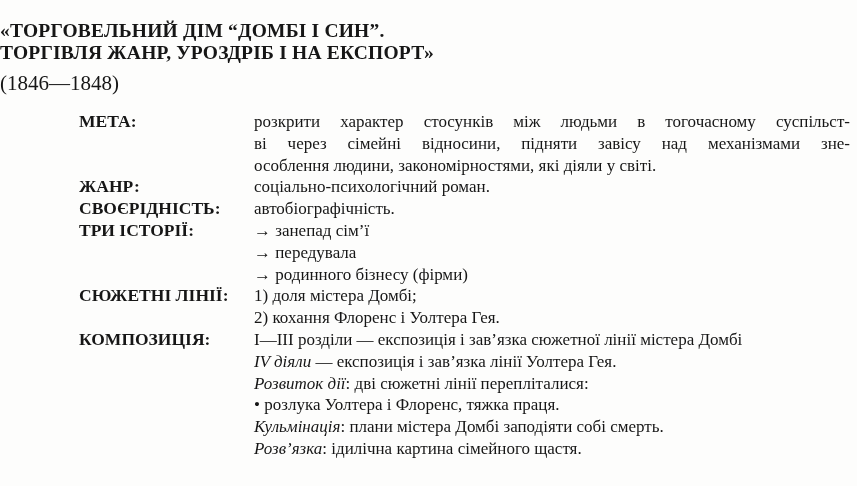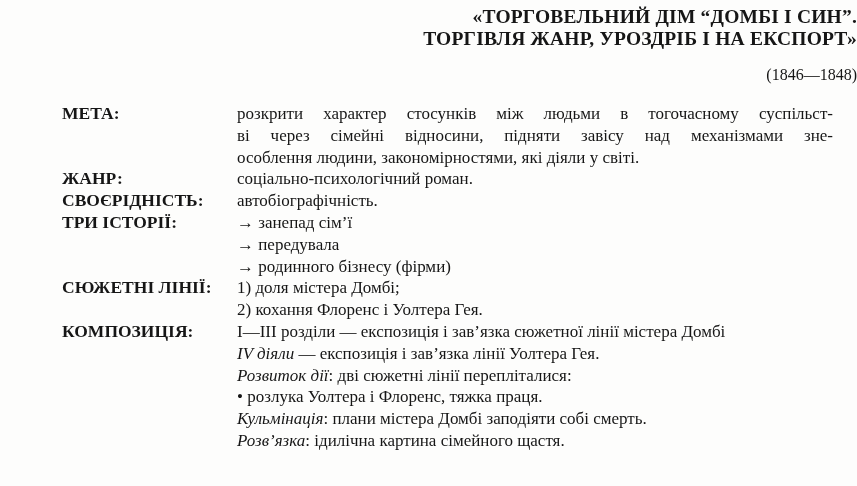--- a/index.html
+++ b/index.html
@@ -10,53 +10,54 @@
   .page {
     position: relative;
     width: 857px;
     height: 486px;
     background: #fdfdfc;
     color: #161616;
     font-family: "Liberation Serif", "DejaVu Serif", serif;
     overflow: hidden;
   }
   .title-block {
-    padding-top: 6px;
-    text-align: right;
+    padding-top: 20px;
+    text-align: left;
   }
   .title-line {
     font-weight: bold;
     font-size: 19.5px;
     line-height: 22px;
     letter-spacing: 0.2px;
     white-space: nowrap;
   }
   .title-years {
-    font-size: 16px;
+    font-size: 21px;
     line-height: 22px;
-    margin-top: 14px;
+    margin-top: 8px;
   }
   .outline {
     margin-top: 17px;
   }
   .row {
     display: flex;
     align-items: baseline;
     height: 21.8px;
     line-height: 21.8px;
     font-size: 17px;
   }
   .label-cell {
     flex: none;
     box-sizing: border-box;
     width: 237px;
     padding-left: 62px;
     font-weight: bold;
     font-size: 17.5px;
     white-space: nowrap;
+    margin-left: 17px;
   }
   .body-cell {
     flex: none;
     box-sizing: border-box;
     width: 596px;
     white-space: nowrap;
   }
   .body-cell.justify {
     white-space: normal;
     text-align: justify;

